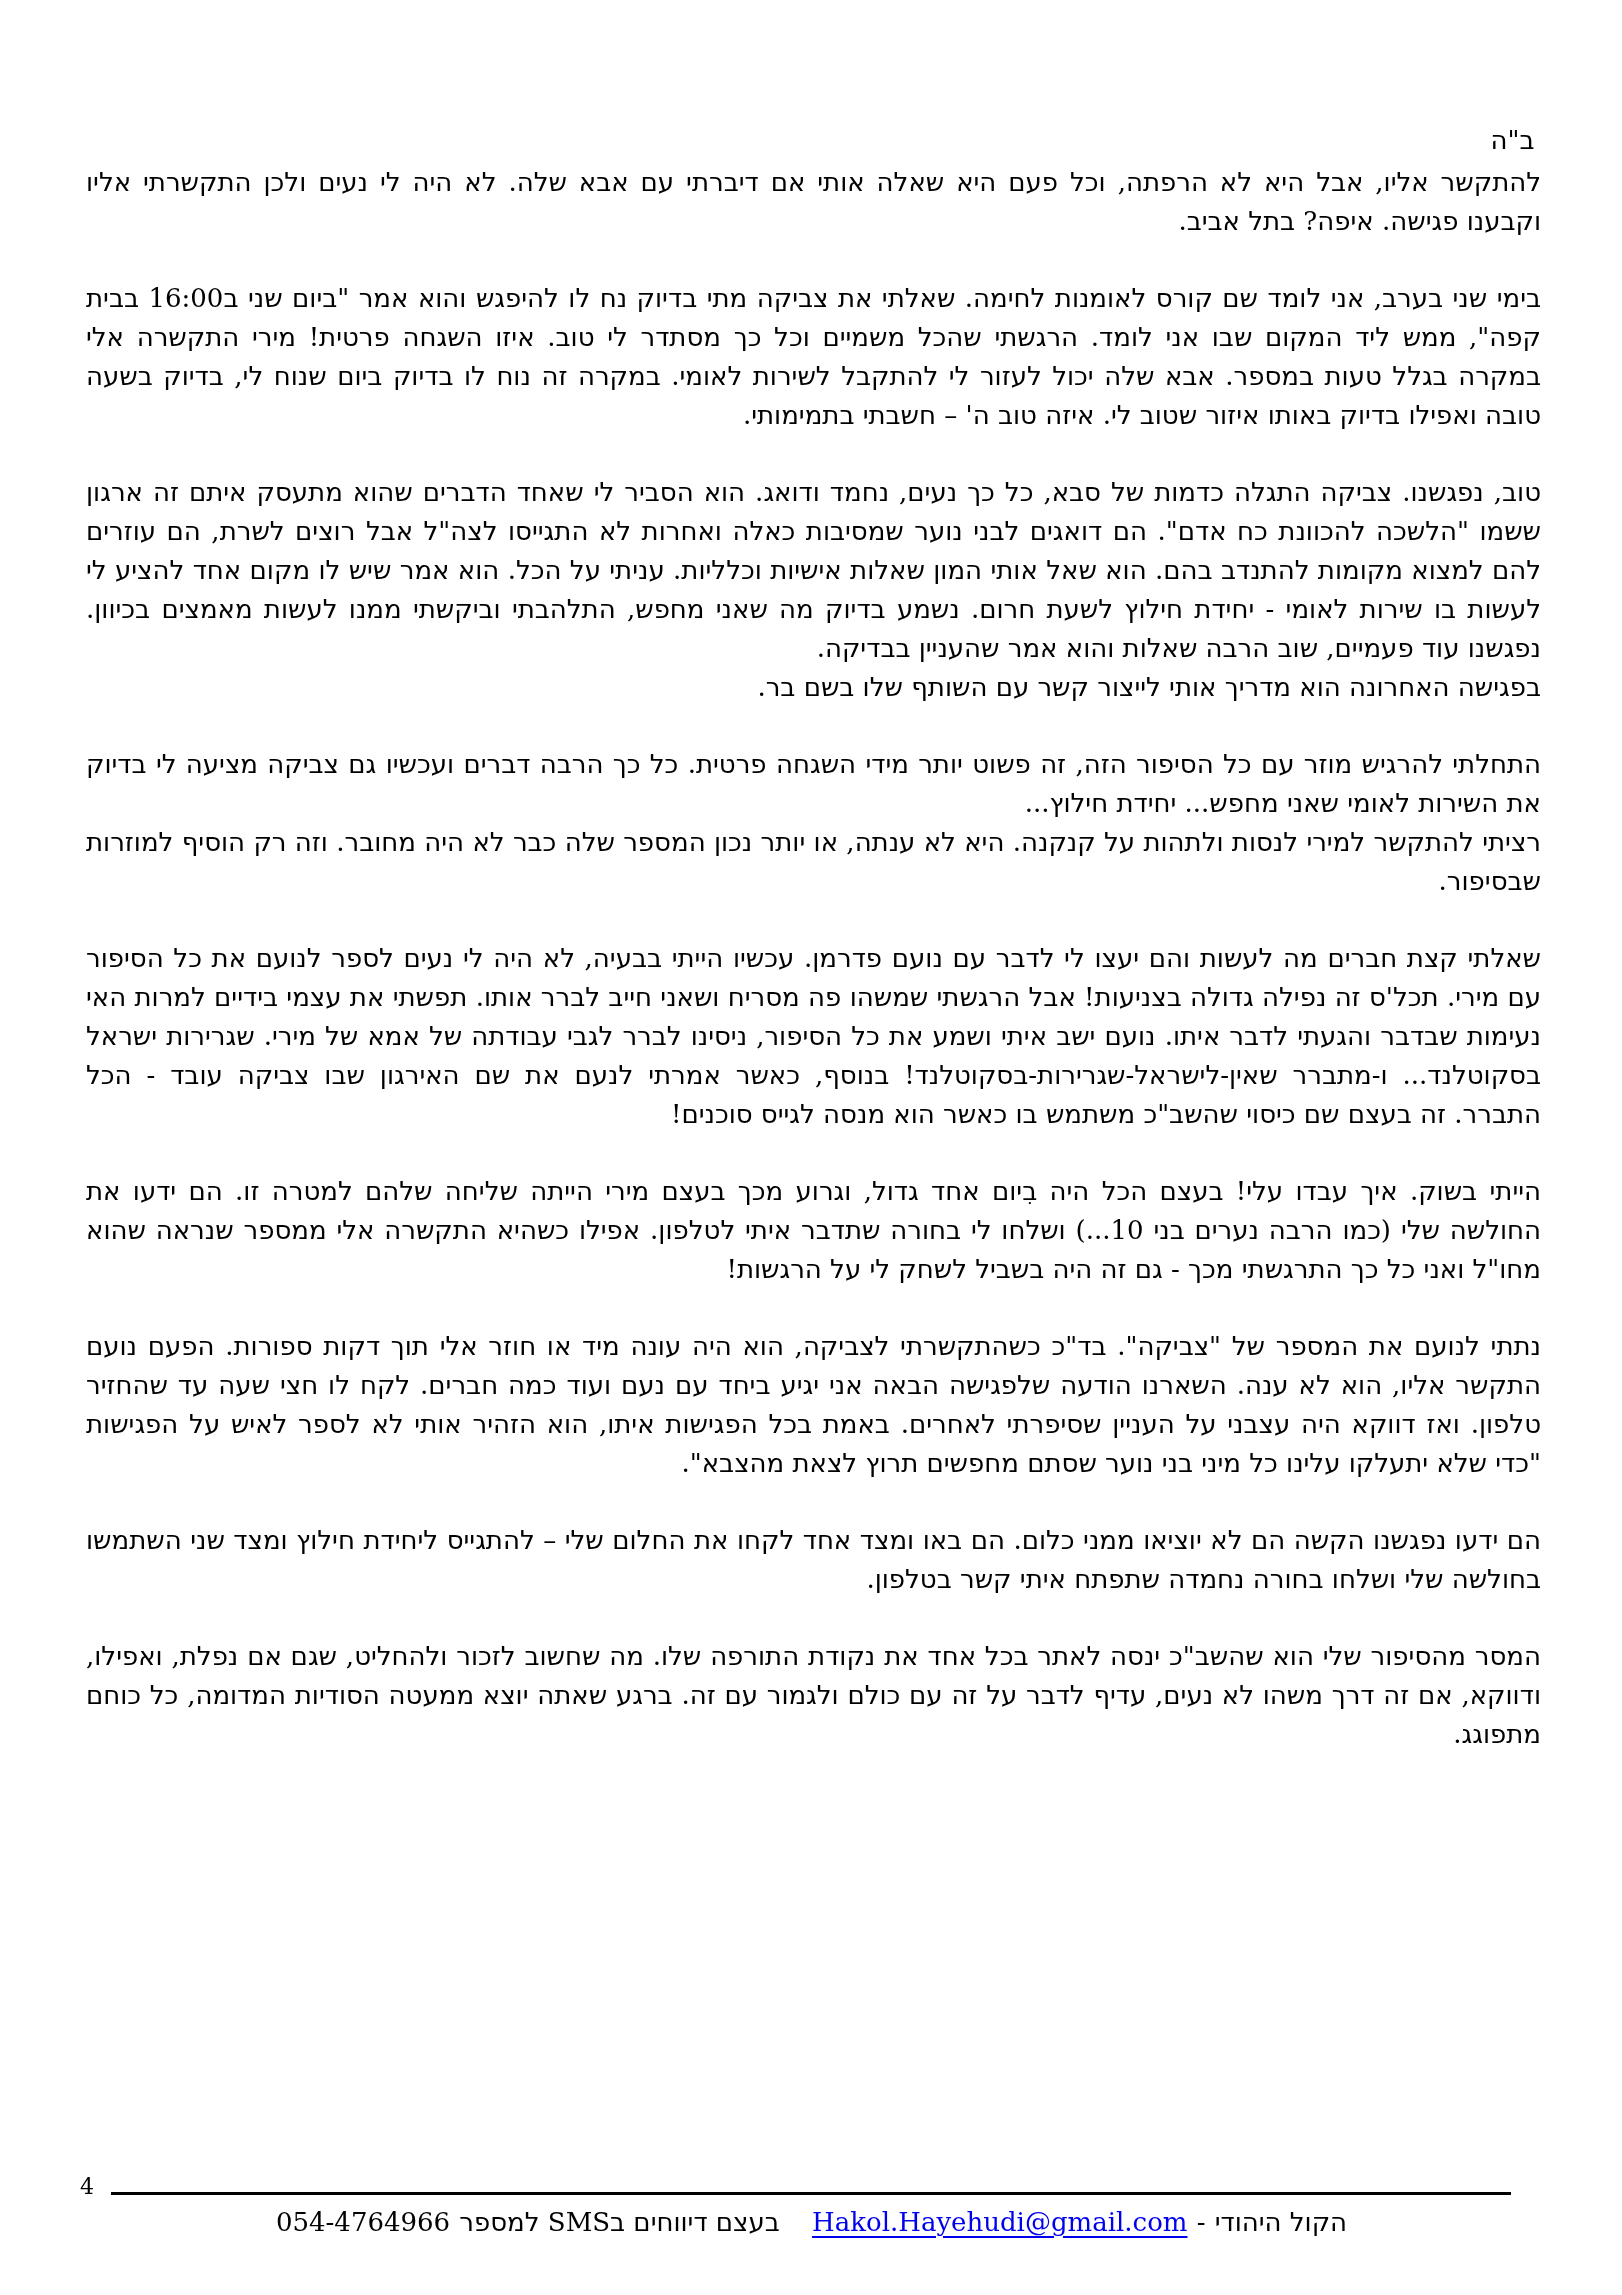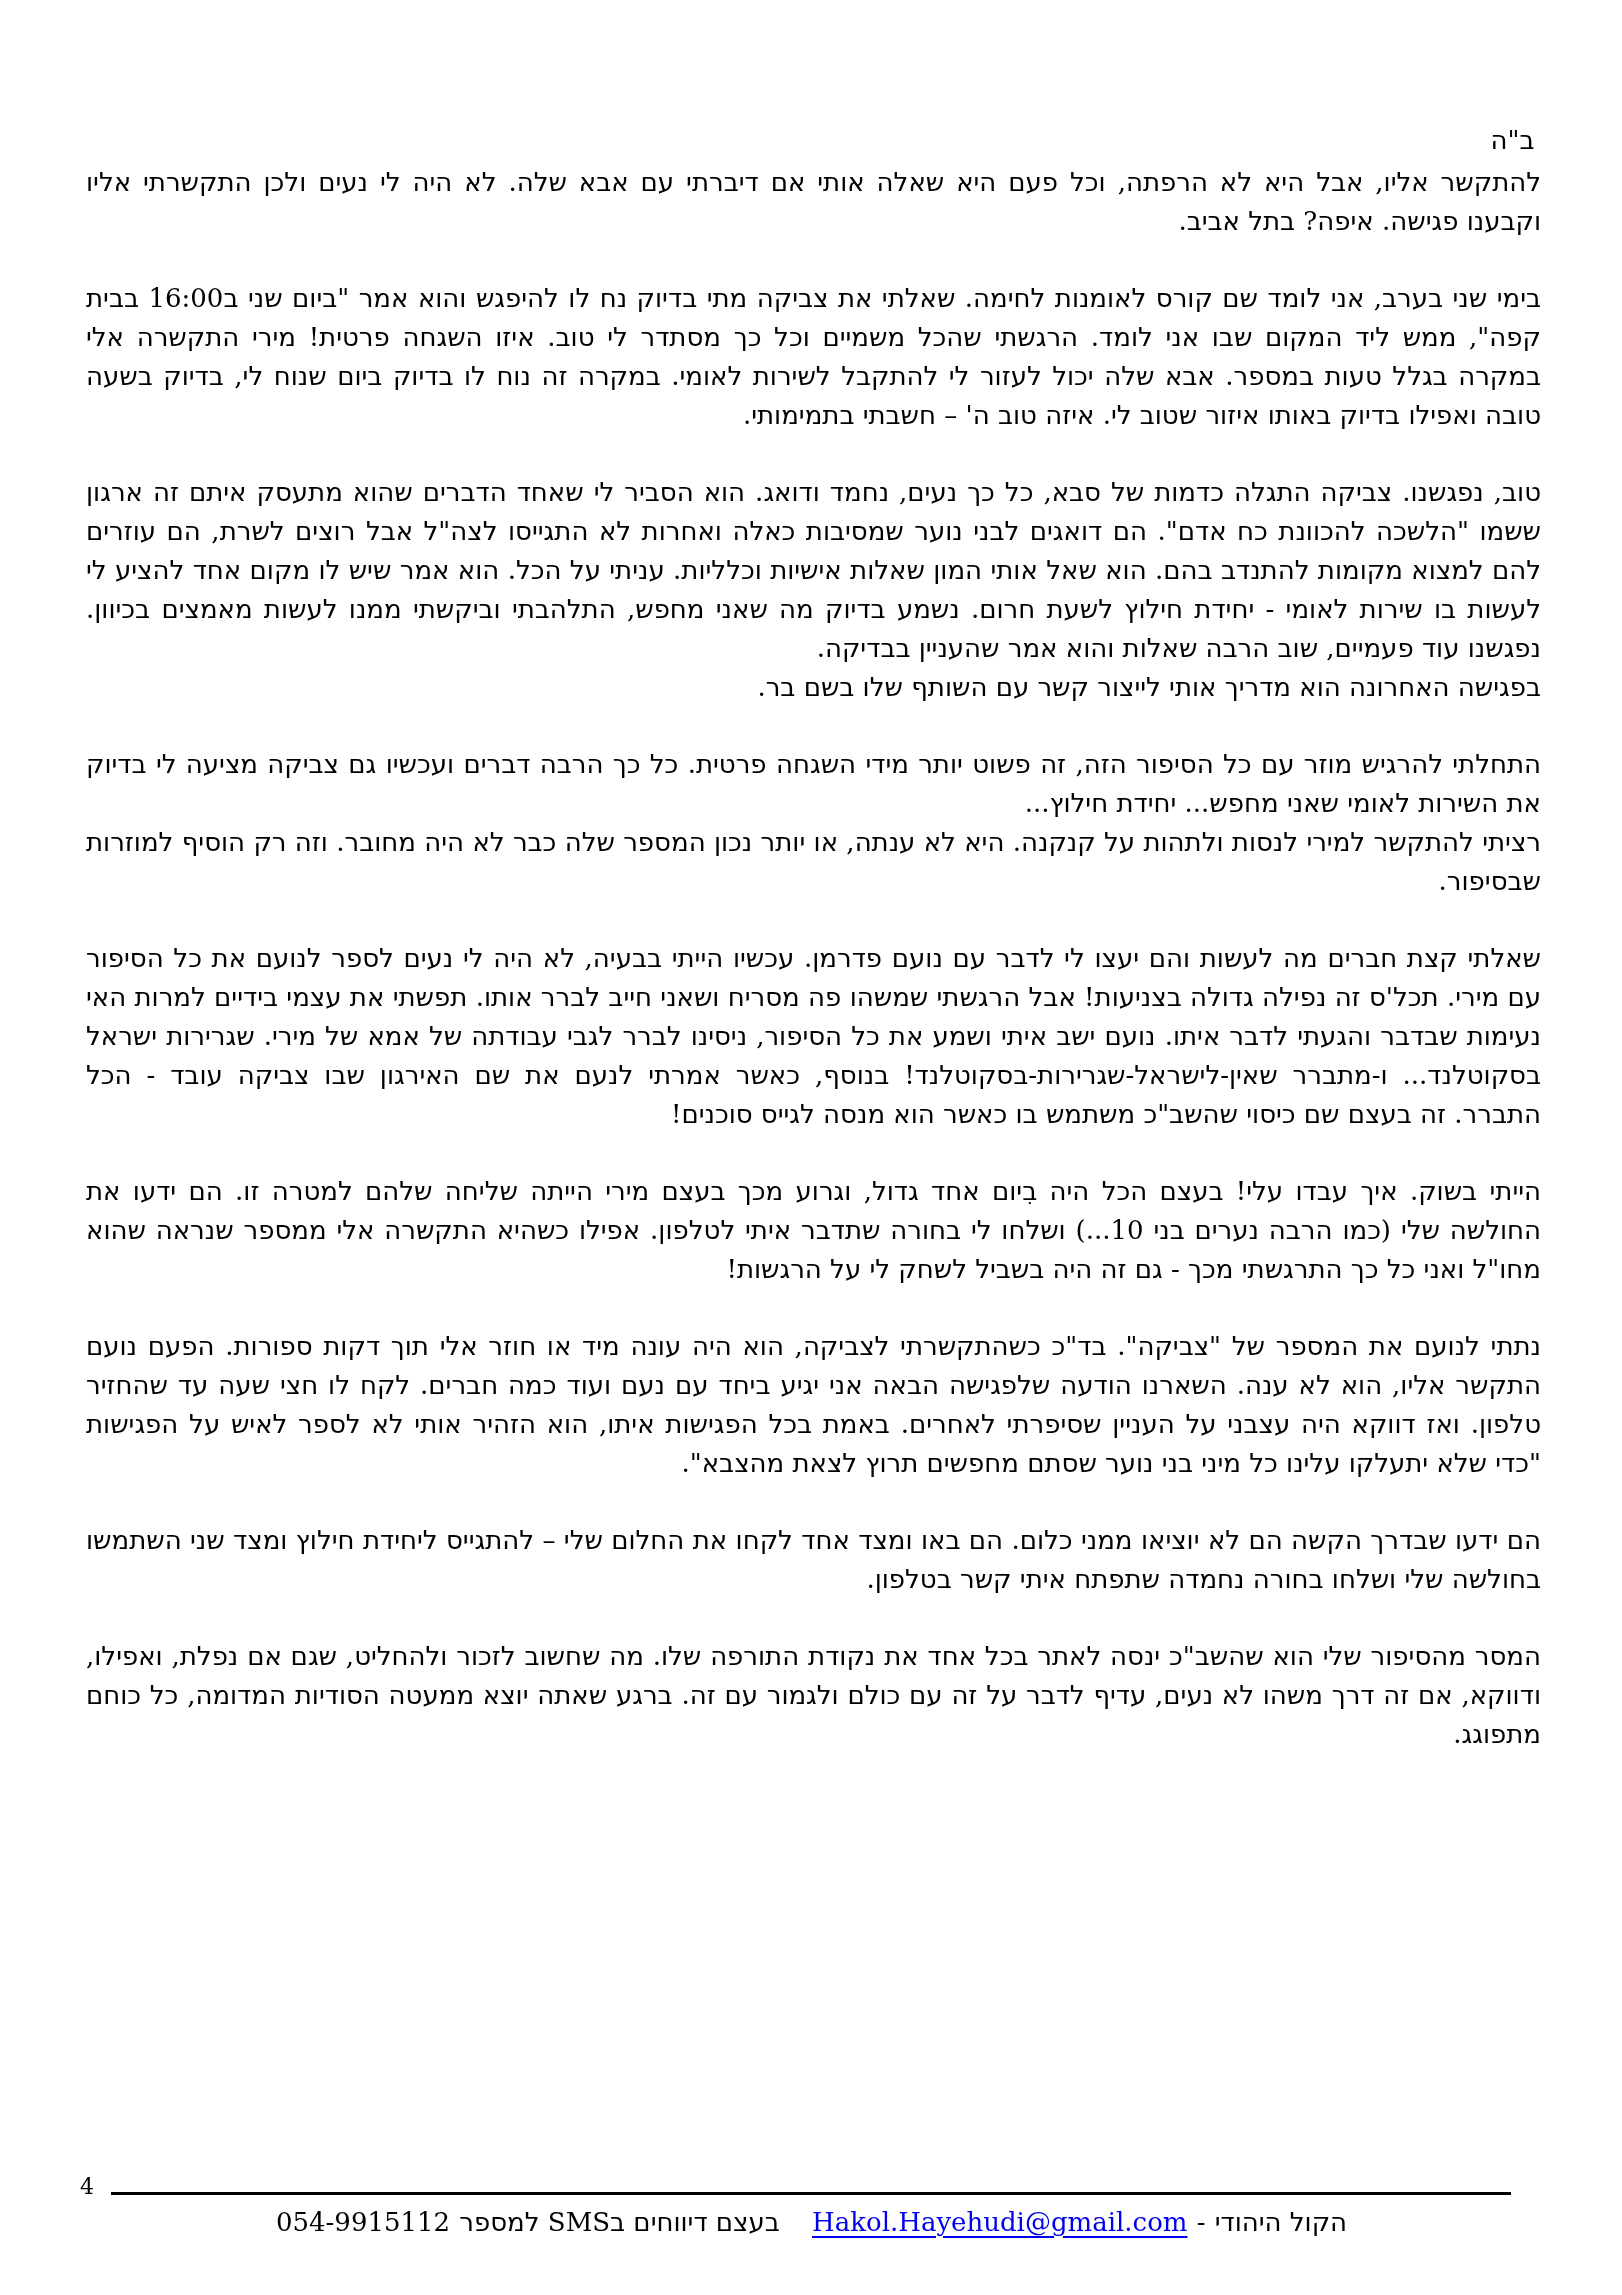--- a/index.html
+++ b/index.html
@@ -84,29 +84,29 @@
     <div class="bsd">ב"ה</div>
     <p>להתקשר אליו, אבל היא לא הרפתה, וכל פעם היא שאלה אותי אם דיברתי עם אבא שלה. לא היה לי נעים ולכן התקשרתי אליו וקבענו פגישה. איפה? בתל אביב.</p>
     <p>בימי שני בערב, אני לומד שם קורס לאומנות לחימה. שאלתי את צביקה מתי בדיוק נח לו להיפגש והוא אמר "ביום שני ב16:00 בבית קפה", ממש ליד המקום שבו אני לומד. הרגשתי שהכל משמיים וכל כך מסתדר לי טוב. איזו השגחה פרטית! מירי התקשרה אלי במקרה בגלל טעות במספר. אבא שלה יכול לעזור לי להתקבל לשירות לאומי. במקרה זה נוח לו בדיוק ביום שנוח לי, בדיוק בשעה טובה ואפילו בדיוק באותו איזור שטוב לי. איזה טוב ה' – חשבתי בתמימותי.</p>
     <p>טוב, נפגשנו. צביקה התגלה כדמות של סבא, כל כך נעים, נחמד ודואג. הוא הסביר לי שאחד הדברים שהוא מתעסק איתם זה ארגון ששמו "הלשכה להכוונת כח אדם". הם דואגים לבני נוער שמסיבות כאלה ואחרות לא התגייסו לצה"ל אבל רוצים לשרת, הם עוזרים להם למצוא מקומות להתנדב בהם. הוא שאל אותי המון שאלות אישיות וכלליות. עניתי על הכל. הוא אמר שיש לו מקום אחד להציע לי לעשות בו שירות לאומי - יחידת חילוץ לשעת חרום. נשמע בדיוק מה שאני מחפש, התלהבתי וביקשתי ממנו לעשות מאמצים בכיוון. נפגשנו עוד פעמיים, שוב הרבה שאלות והוא אמר שהעניין בבדיקה.
 בפגישה האחרונה הוא מדריך אותי לייצור קשר עם השותף שלו בשם בר.</p>
     <p>התחלתי להרגיש מוזר עם כל הסיפור הזה, זה פשוט יותר מידי השגחה פרטית. כל כך הרבה דברים ועכשיו גם צביקה מציעה לי בדיוק את השירות לאומי שאני מחפש... יחידת חילוץ...
 רציתי להתקשר למירי לנסות ולתהות על קנקנה. היא לא ענתה, או יותר נכון המספר שלה כבר לא היה מחובר. וזה רק הוסיף למוזרות שבסיפור.</p>
     <p>שאלתי קצת חברים מה לעשות והם יעצו לי לדבר עם נועם פדרמן. עכשיו הייתי בבעיה, לא היה לי נעים לספר לנועם את כל הסיפור עם מירי. תכל'ס זה נפילה גדולה בצניעות! אבל הרגשתי שמשהו פה מסריח ושאני חייב לברר אותו. תפשתי את עצמי בידיים למרות האי נעימות שבדבר והגעתי לדבר איתו. נועם ישב איתי ושמע את כל הסיפור, ניסינו לברר לגבי עבודתה של אמא של מירי. שגרירות ישראל בסקוטלנד... ו-מתברר שאין-לישראל-שגרירות-בסקוטלנד! בנוסף, כאשר אמרתי לנעם את שם האירגון שבו צביקה עובד - הכל התברר. זה בעצם שם כיסוי שהשב"כ משתמש בו כאשר הוא מנסה לגייס סוכנים!</p>
     <p>הייתי בשוק. איך עבדו עלי! בעצם הכל היה בִיום אחד גדול, וגרוע מכך בעצם מירי הייתה שליחה שלהם למטרה זו. הם ידעו את החולשה שלי (כמו הרבה נערים בני 10...) ושלחו לי בחורה שתדבר איתי לטלפון. אפילו כשהיא התקשרה אלי ממספר שנראה שהוא מחו"ל ואני כל כך התרגשתי מכך - גם זה היה בשביל לשחק לי על הרגשות!</p>
     <p>נתתי לנועם את המספר של "צביקה". בד"כ כשהתקשרתי לצביקה, הוא היה עונה מיד או חוזר אלי תוך דקות ספורות. הפעם נועם התקשר אליו, הוא לא ענה. השארנו הודעה שלפגישה הבאה אני יגיע ביחד עם נעם ועוד כמה חברים. לקח לו חצי שעה עד שהחזיר טלפון. ואז דווקא היה עצבני על העניין שסיפרתי לאחרים. באמת בכל הפגישות איתו, הוא הזהיר אותי לא לספר לאיש על הפגישות "כדי שלא יתעלקו עלינו כל מיני בני נוער שסתם מחפשים תרוץ לצאת מהצבא".</p>
-    <p>הם ידעו שבדרך הקשה הם לא יוציאו ממני כלום. הם באו ומצד אחד לקחו את החלום שלי – להתגייס ליחידת חילוץ ומצד שני השתמשו בחולשה שלי ושלחו בחורה נחמדה שתפתח איתי קשר בטלפון.</p>
+    <p>הם ידעו נפגשנו הקשה הם לא יוציאו ממני כלום. הם באו ומצד אחד לקחו את החלום שלי – להתגייס ליחידת חילוץ ומצד שני השתמשו בחולשה שלי ושלחו בחורה נחמדה שתפתח איתי קשר בטלפון.</p>
     <p>המסר מהסיפור שלי הוא שהשב"כ ינסה לאתר בכל אחד את נקודת התורפה שלו. מה שחשוב לזכור ולהחליט, שגם אם נפלת, ואפילו, ודווקא, אם זה דרך משהו לא נעים, עדיף לדבר על זה עם כולם ולגמור עם זה. ברגע שאתה יוצא ממעטה הסודיות המדומה, כל כוחם מתפוגג.</p>
   </div>
 
   <div class="footer-pagenum">4</div>
   <div class="footer-rule"></div>
 
   <div class="footer-line">
     <span>הקול היהודי</span>
     <span>-</span>
     <a class="footer-email">Hakol.Hayehudi@gmail.com</a>
     <span>בעצם דיווחים בSMS למספר</span>
-    <span>054-9915112</span>
+    <span>054-4764966</span>
   </div>
 
 </div>
 
 
 </body></html>

